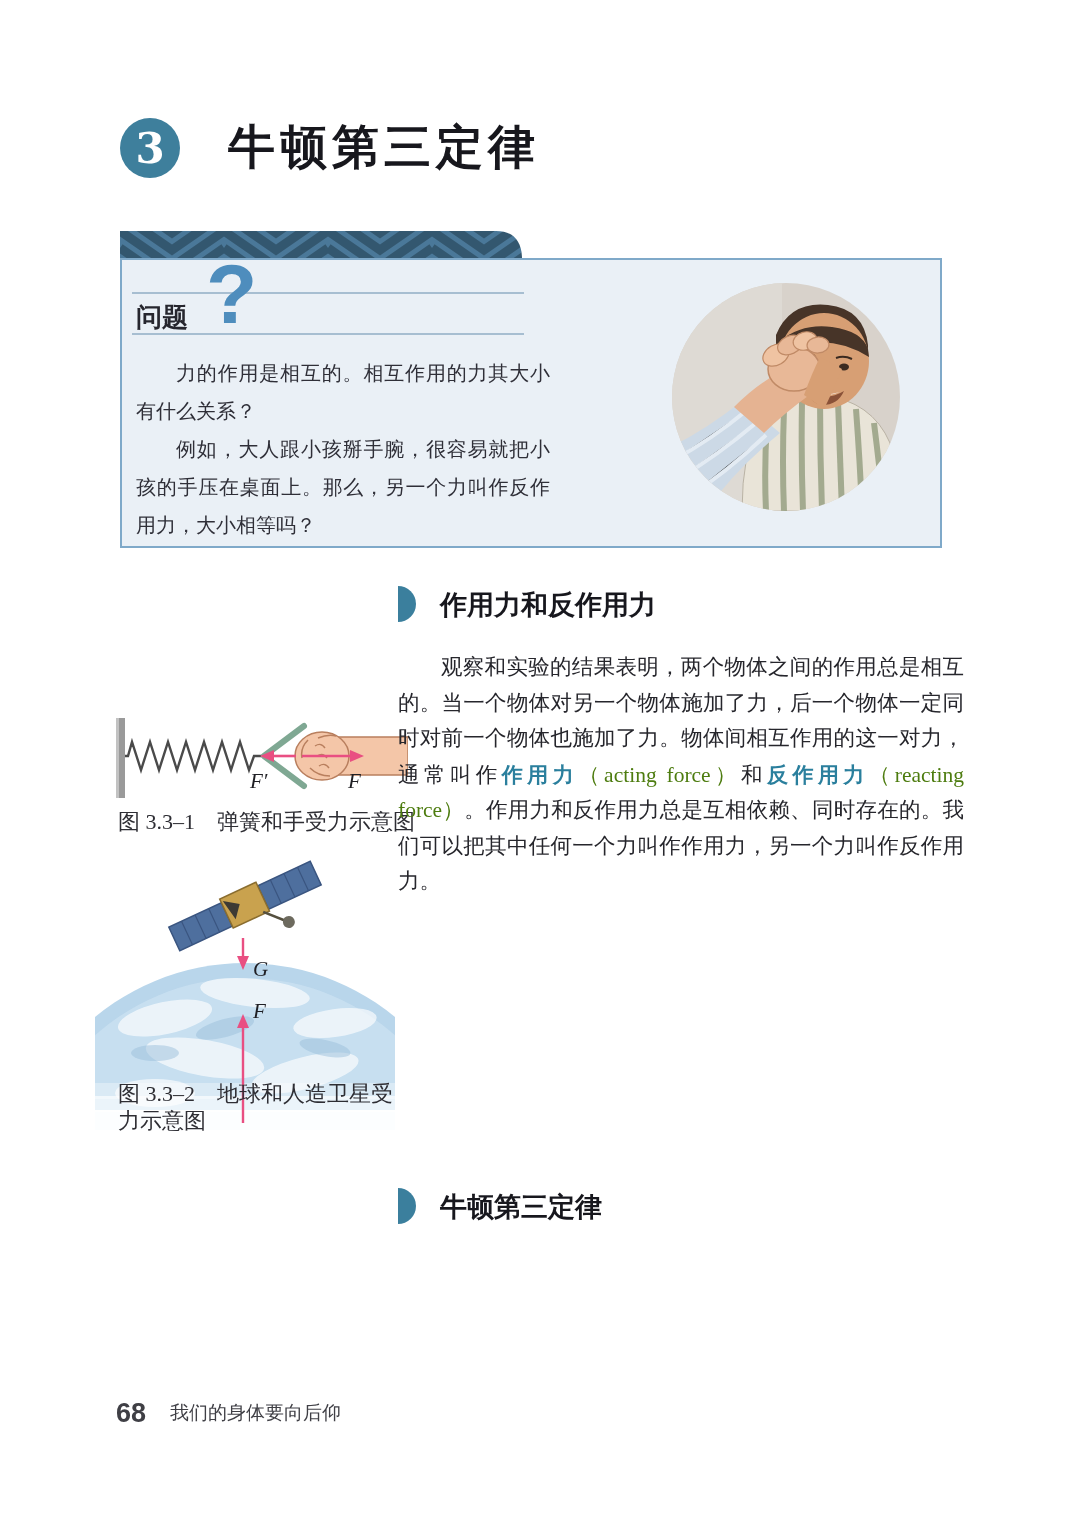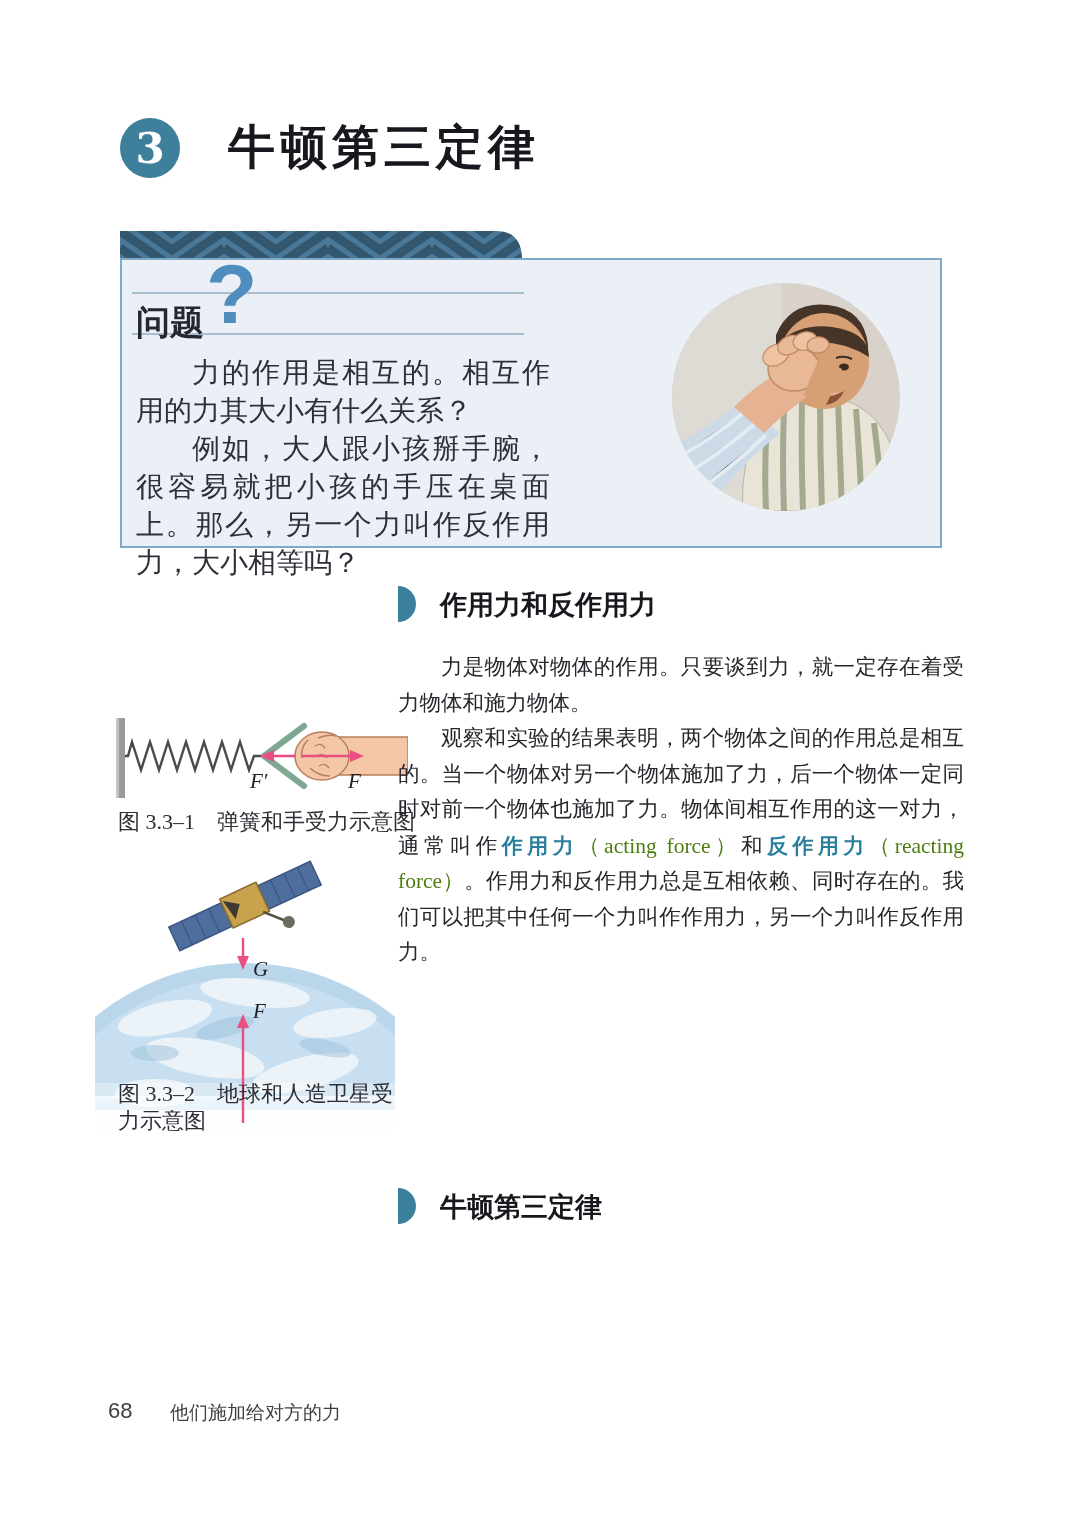--- a/index.html
+++ b/index.html
@@ -14,24 +14,24 @@
         letter-spacing:5px;color:#17171d;font-family:"Liberation Serif","DejaVu Serif",serif;}
 
   
   .zigzag-band{position:absolute;left:120px;top:231px;width:402px;height:28px;}
   .question-box{position:absolute;left:120px;top:258px;width:822px;height:290px;
         background:#eaf0f6;border:2px solid #7fa9c9;box-sizing:border-box;}
   .q-rule{position:absolute;left:10px;width:392px;height:2px;background:#a7bed1;}
   .q-rule.top{top:32px;}
   .q-rule.bottom{top:73px;}
   .q-label{position:absolute;left:14px;top:40px;font-family:"Liberation Sans","DejaVu Sans",sans-serif;
-        font-size:34px;font-weight:700;color:#26262e;z-index:3;}
+        font-size:26px;font-weight:700;color:#26262e;z-index:3;}
   .q-mark{position:absolute;left:84px;top:-12px;font-family:"Liberation Sans","DejaVu Sans",sans-serif;
         font-size:84px;font-weight:700;color:#4e8dbd;z-index:3;line-height:1.1;}
-  .q-text{position:absolute;left:14px;top:94px;width:414px;font-size:28px;line-height:38px;
+  .q-text{position:absolute;left:14px;top:94px;width:414px;font-size:20px;line-height:38px;
         color:#2f2f38;text-align:justify;}
   .q-text p{margin:0;text-indent:2em;}
   .photo-circle{position:absolute;left:550px;top:23px;width:228px;height:228px;border-radius:50%;
         overflow:hidden;}
 
   
   .figure{position:absolute;}
   .fig-caption{position:absolute;font-size:22px;color:#2e2e34;line-height:27px;}
   .cap1{left:118px;top:808px;width:300px;}
   .cap2{left:118px;top:1080px;width:292px;}
@@ -45,22 +45,22 @@
         font-size:27px;font-weight:700;color:#17171d;white-space:nowrap;}
   .main-text{position:absolute;left:398px;width:566px;font-size:21.5px;line-height:35.5px;
         color:#26262c;text-align:justify;}
   .mt1{top:650px;} .mt2{top:1266px;}
   .main-text p{margin:0;text-indent:2em;}
   .sym{font-style:italic;font-family:"Liberation Serif","DejaVu Serif",serif;}
   .term{color:#2a7f9d;font-weight:700;font-family:"Liberation Sans","DejaVu Sans",sans-serif;font-size:21px;margin-top:44px;}
   .term-en{color:#4d7c0f;}
 
   
-  .footer-page{position:absolute;left:108px;top:1398px;font-size:22px;color:#3f3f45;
-        font-family:"Liberation Sans","DejaVu Sans",sans-serif;}
+  .footer-page{position:absolute;left:116px;top:1398px;font-size:27px;color:#3f3f45;
+        font-family:"Liberation Sans","DejaVu Sans",sans-serif;font-weight:bold;}
   .footer-book{position:absolute;left:170px;top:1400px;font-size:19px;color:#3f3f45;}
 </style>
 </head>
 <body>
 
 <div class="page">
 
   <div class="chapter-badge">
     <span>3</span>
   </div>
@@ -211,26 +211,25 @@
     </svg>
   </div>
   <div class="fig-caption cap2">图 3.3–2　地球和人造卫星受力示意图</div>
 
   <div class="section-heading sh1">
     <div class="section-marker"></div>
     <div class="sh-text">作用力和反作用力</div>
   </div>
 
   <div class="main-text mt1">
-    <p><span>力是物体对物体的作用。只要谈到力，就一定存在着受力物体和施力物体。</span></p>
     <p><span>观察和实验的结果表明，两个物体之间的作用总是相互的。当一个物体对另一个物体施加了力，后一个物体一定同时对前一个物体也施加了力。物体间相互作用的这一对力，通常叫作</span><span class="term">作用力</span><span class="term-en">（acting force）</span><span>和</span><span class="term">反作用力</span><span class="term-en">（reacting force）</span><span>。作用力和反作用力总是互相依赖、同时存在的。我们可以把其中任何一个力叫作作用力，另一个力叫作反作用力。</span></p>
   </div>
 
   <div class="section-heading sh2">
     <div class="section-marker"></div>
     <div class="sh-text">牛顿第三定律</div>
   </div>
 
 
   <div class="footer-page">68</div>
-  <div class="footer-book">他们施加给对方的力</div>
+  <div class="footer-book">我们的身体要向后仰</div>
 
 </div>
 
 </body></html>

